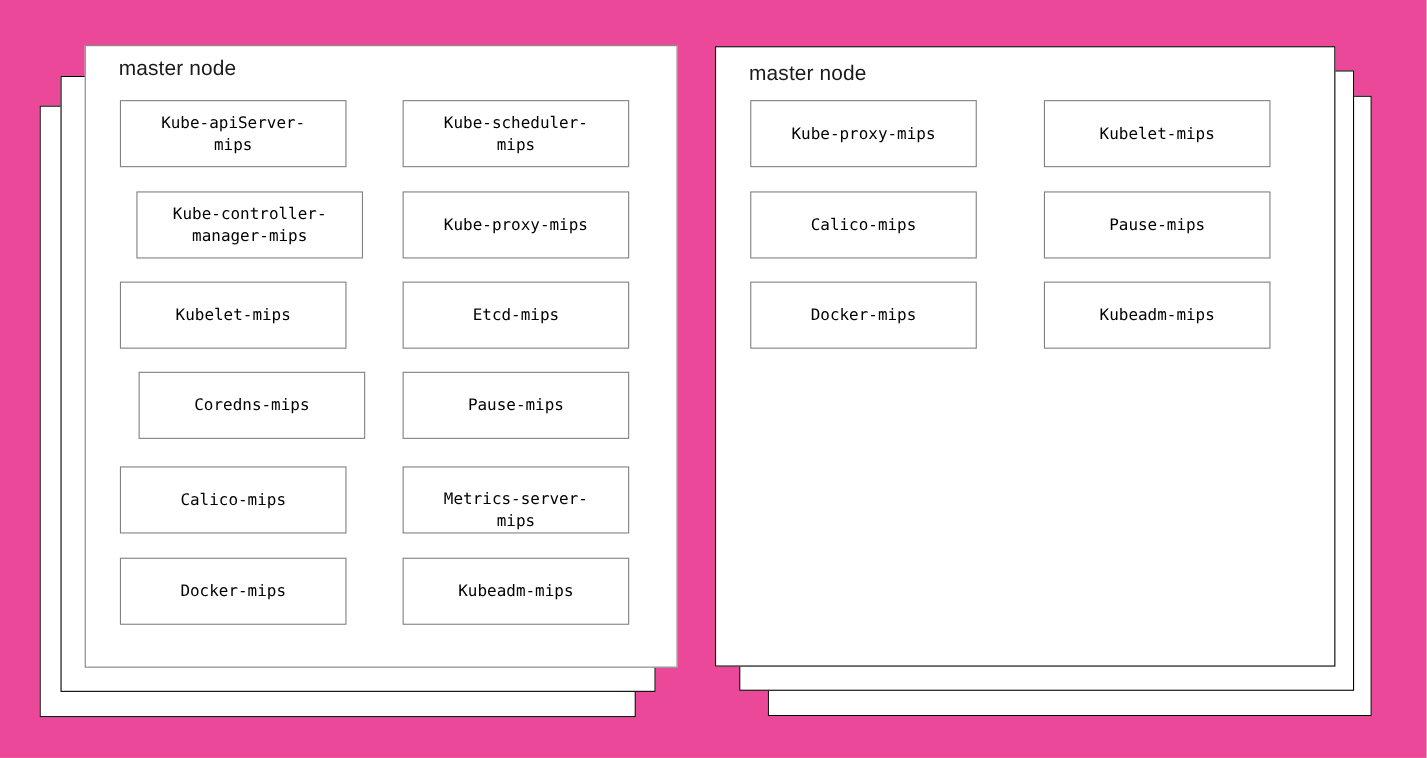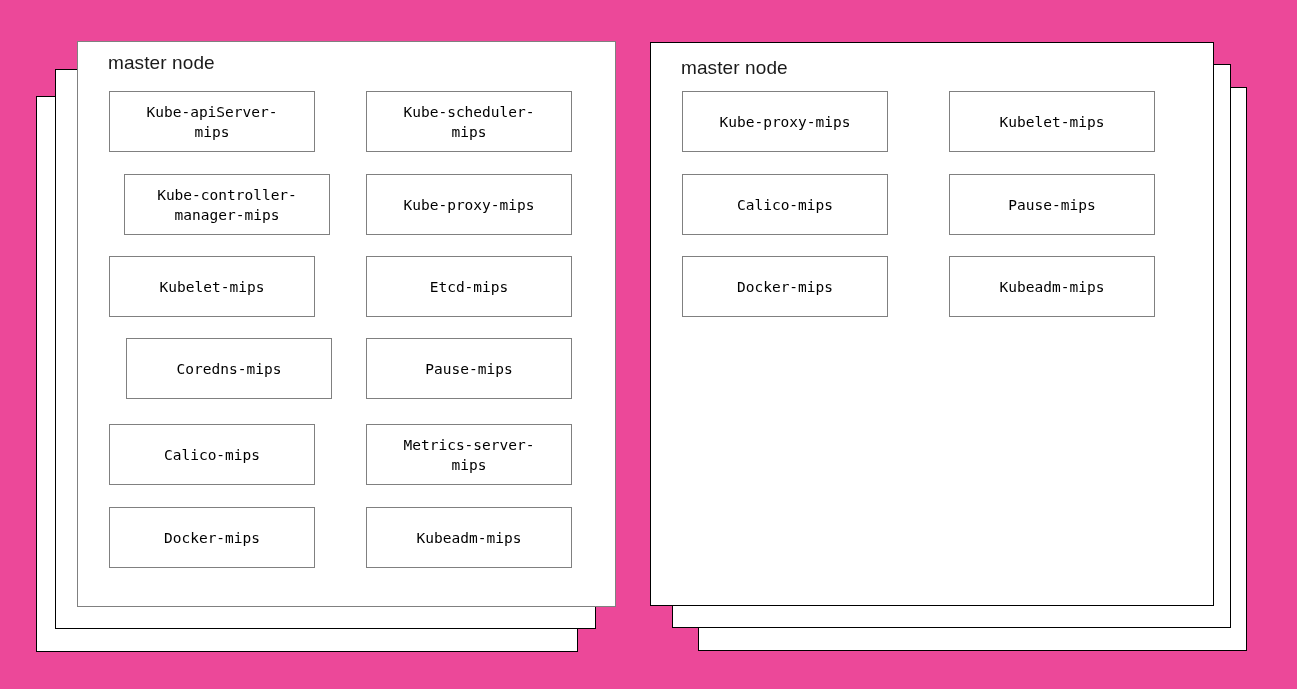--- a/index.html
+++ b/index.html
@@ -104,21 +104,21 @@
     </div>
     <div class="component-box" style="left:366px; top:174px; width:206px; height:61px;">
       <span class="component-label">Kube-proxy-mips</span>
     </div>
     <div class="component-box" style="left:366px; top:256px; width:206px; height:61px;">
       <span class="component-label">Etcd-mips</span>
     </div>
     <div class="component-box" style="left:366px; top:338px; width:206px; height:61px;">
       <span class="component-label">Pause-mips</span>
     </div>
-    <div class="component-box" style="left:366px; top:424px; width:206px; height:61px;">
+    <div class="component-box" style="left:366px; top:424px; width:206px; height:61px;align-items:flex-end;">
       <span class="component-label">Metrics-server-
 mips</span>
     </div>
     <div class="component-box" style="left:366px; top:507px; width:206px; height:61px;">
       <span class="component-label">Kubeadm-mips</span>
     </div>
   </div>
 
   <div>
 

